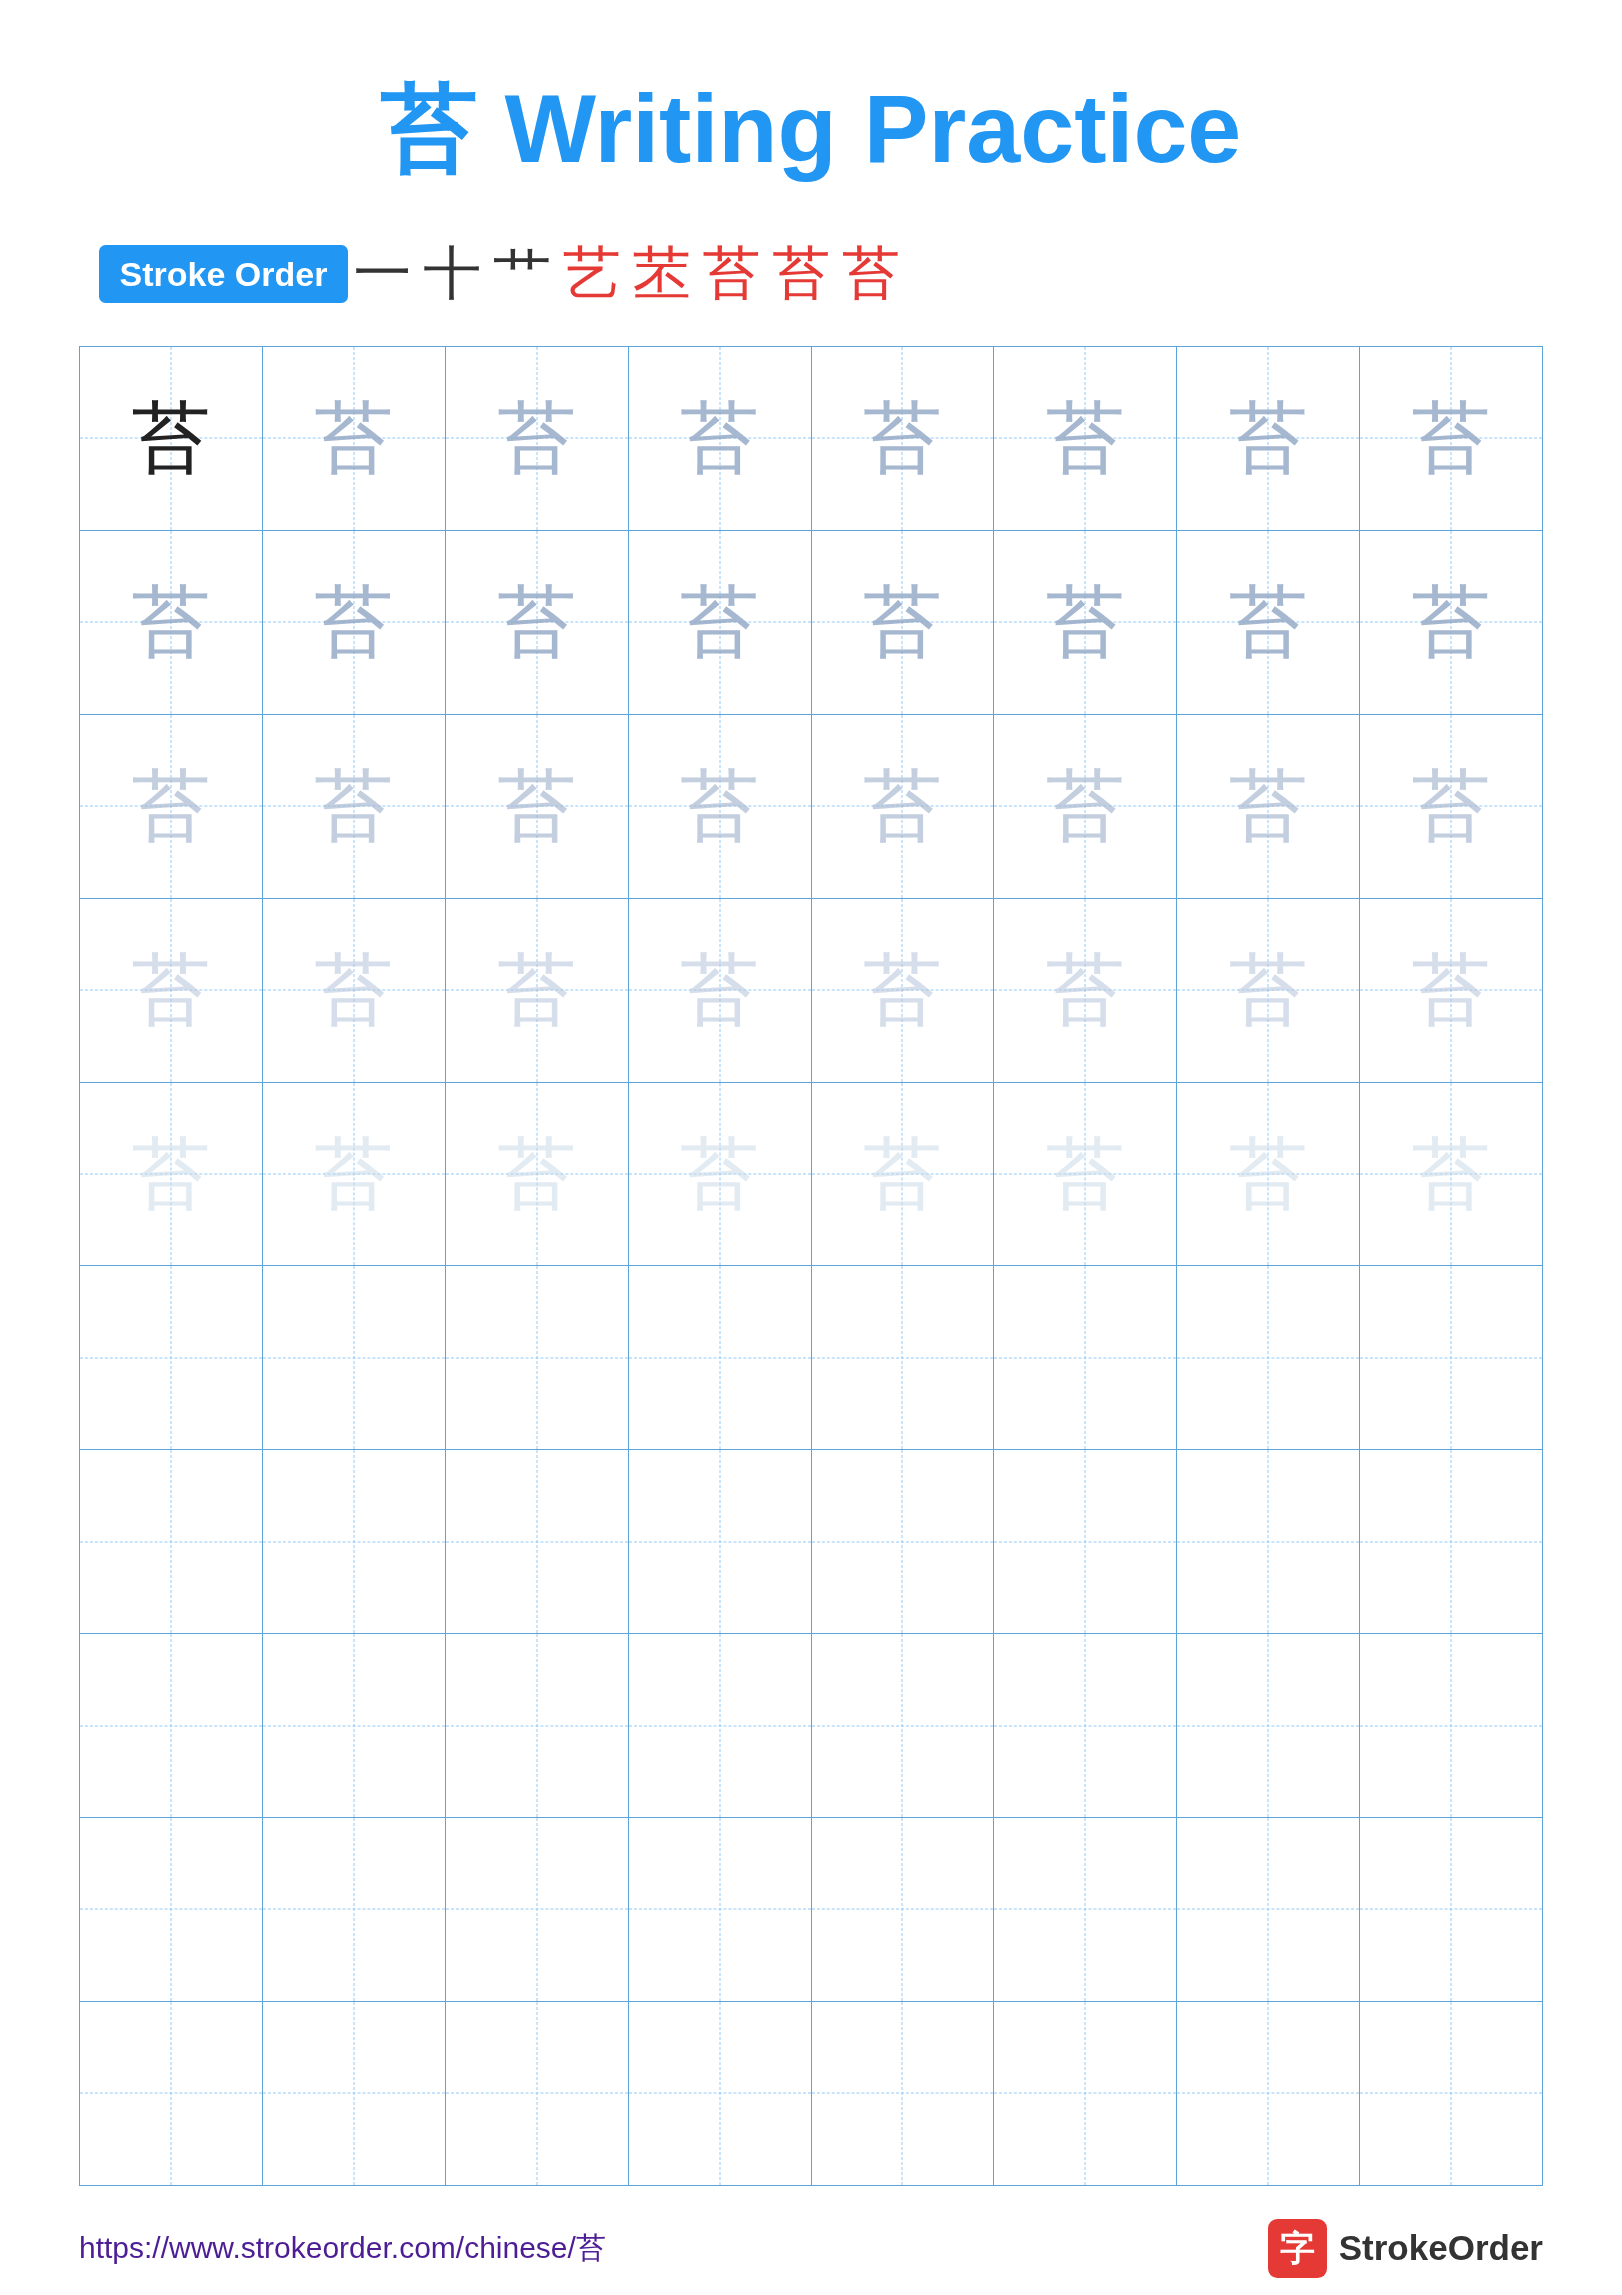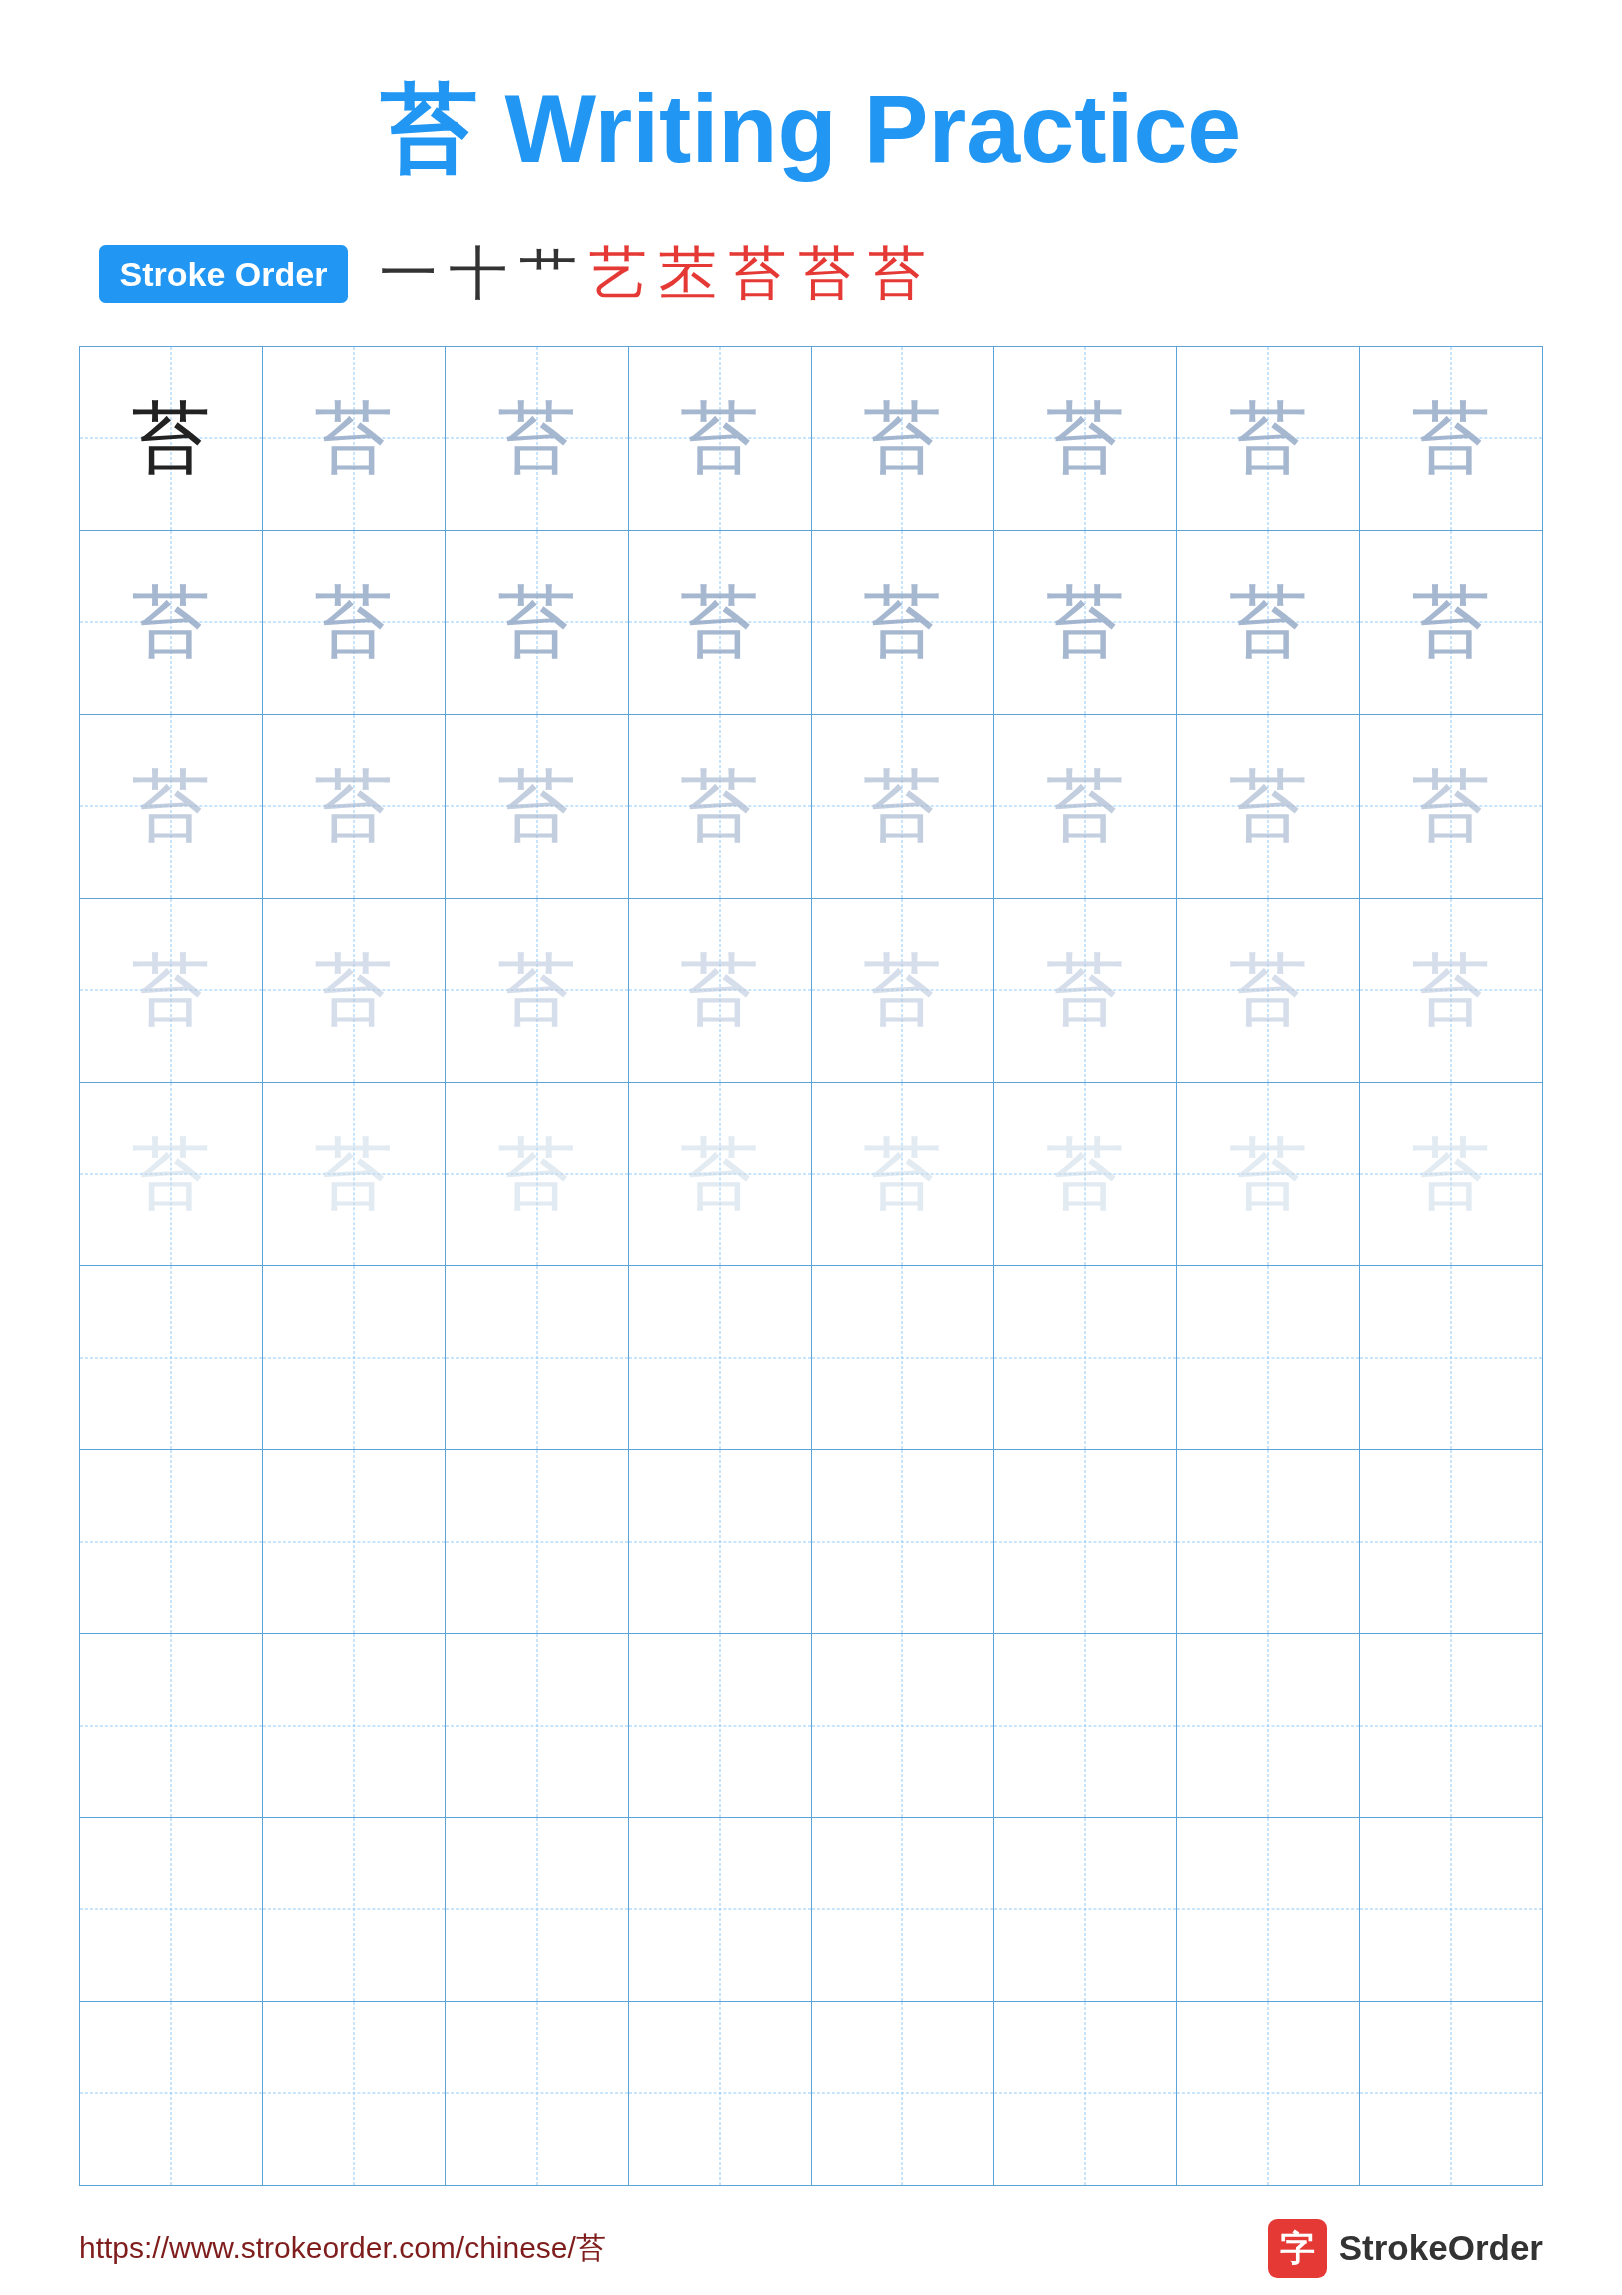--- a/index.html
+++ b/index.html
@@ -29,21 +29,21 @@
       color: #2196F3;
       margin-bottom: 39px;
       margin-top: 13px;
       font-family: sans-serif;
     }
 
     
     .stroke-order-row {
       display: flex;
       align-items: center;
-      gap: 31px;
+      gap: 5px;
       margin-bottom: 33px;
       align-self: flex-start;
       margin-left: 19.6px;
     }
 
     .stroke-order-badge {
       background: #2196F3;
       color: white;
       font-size: 34px;
       font-family: sans-serif;
@@ -135,21 +135,21 @@
     .footer {
       display: flex;
       justify-content: space-between;
       align-items: center;
       width: 100%;
       margin-top: 33px;
     }
 
     .footer-url {
       font-size: 30px;
-      color: #7f1d1d;
+      color: #4c1d95;
       font-family: sans-serif;
       text-decoration: none;
     }
 
     .footer-logo {
       display: flex;
       align-items: center;
       gap: 11.8px;
     }
 

